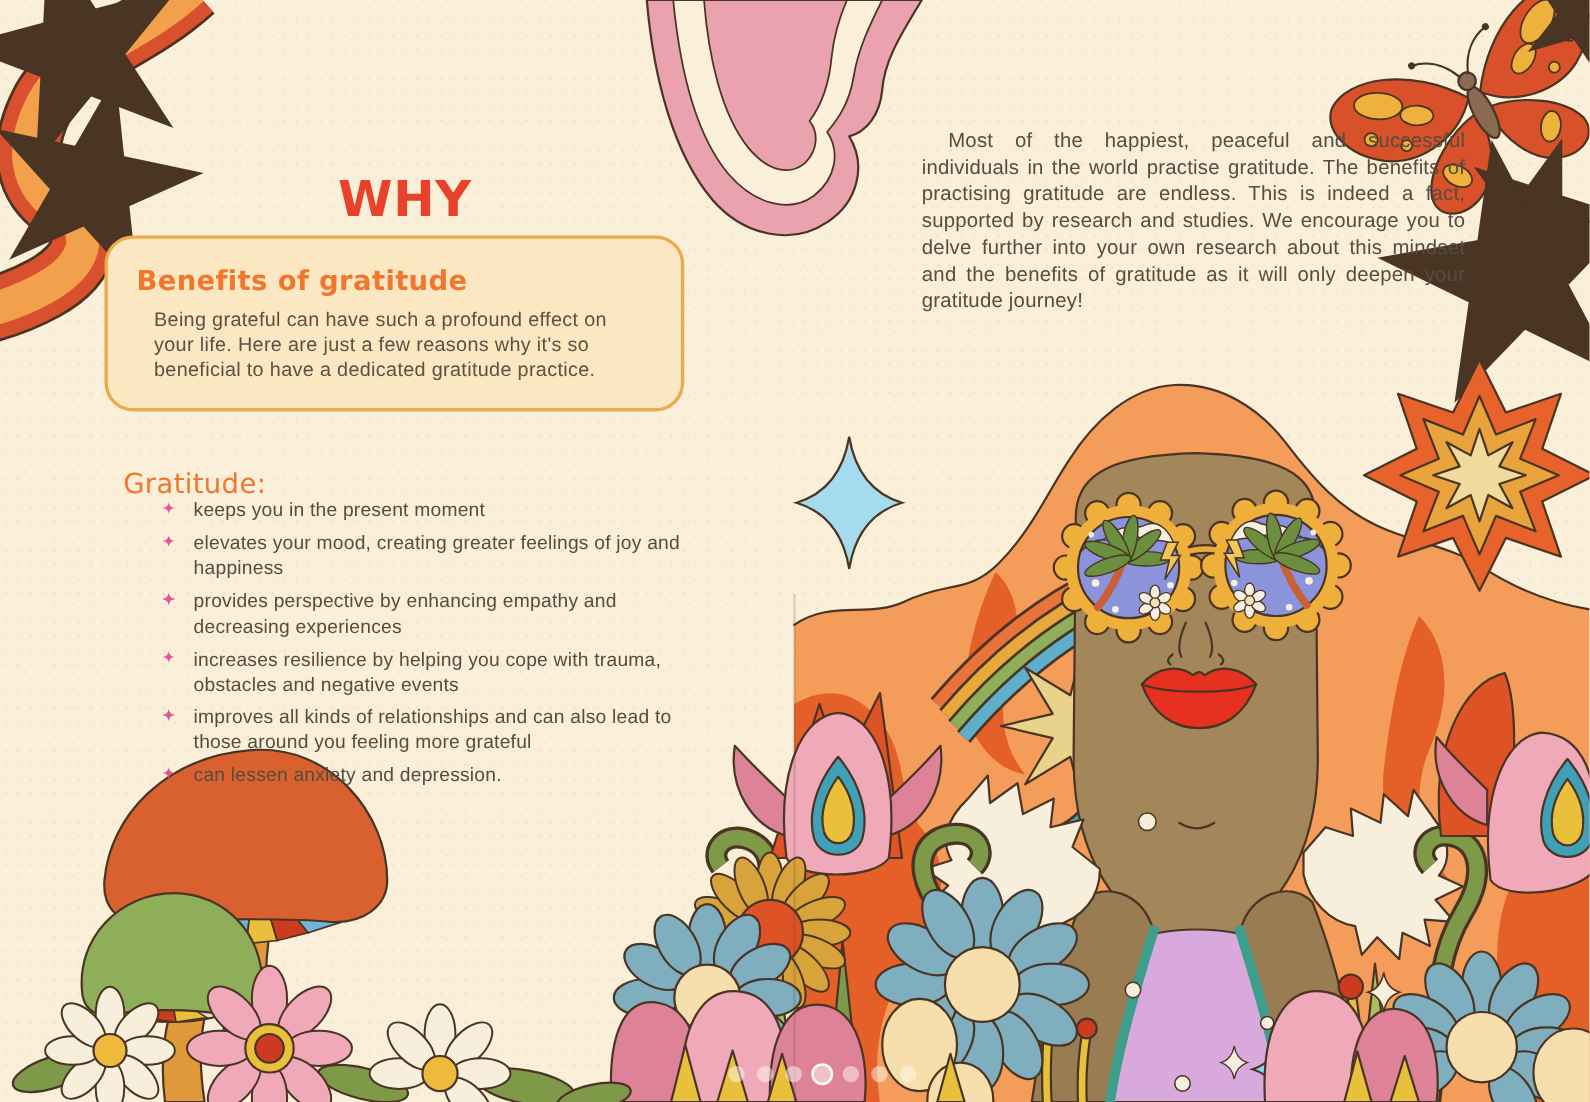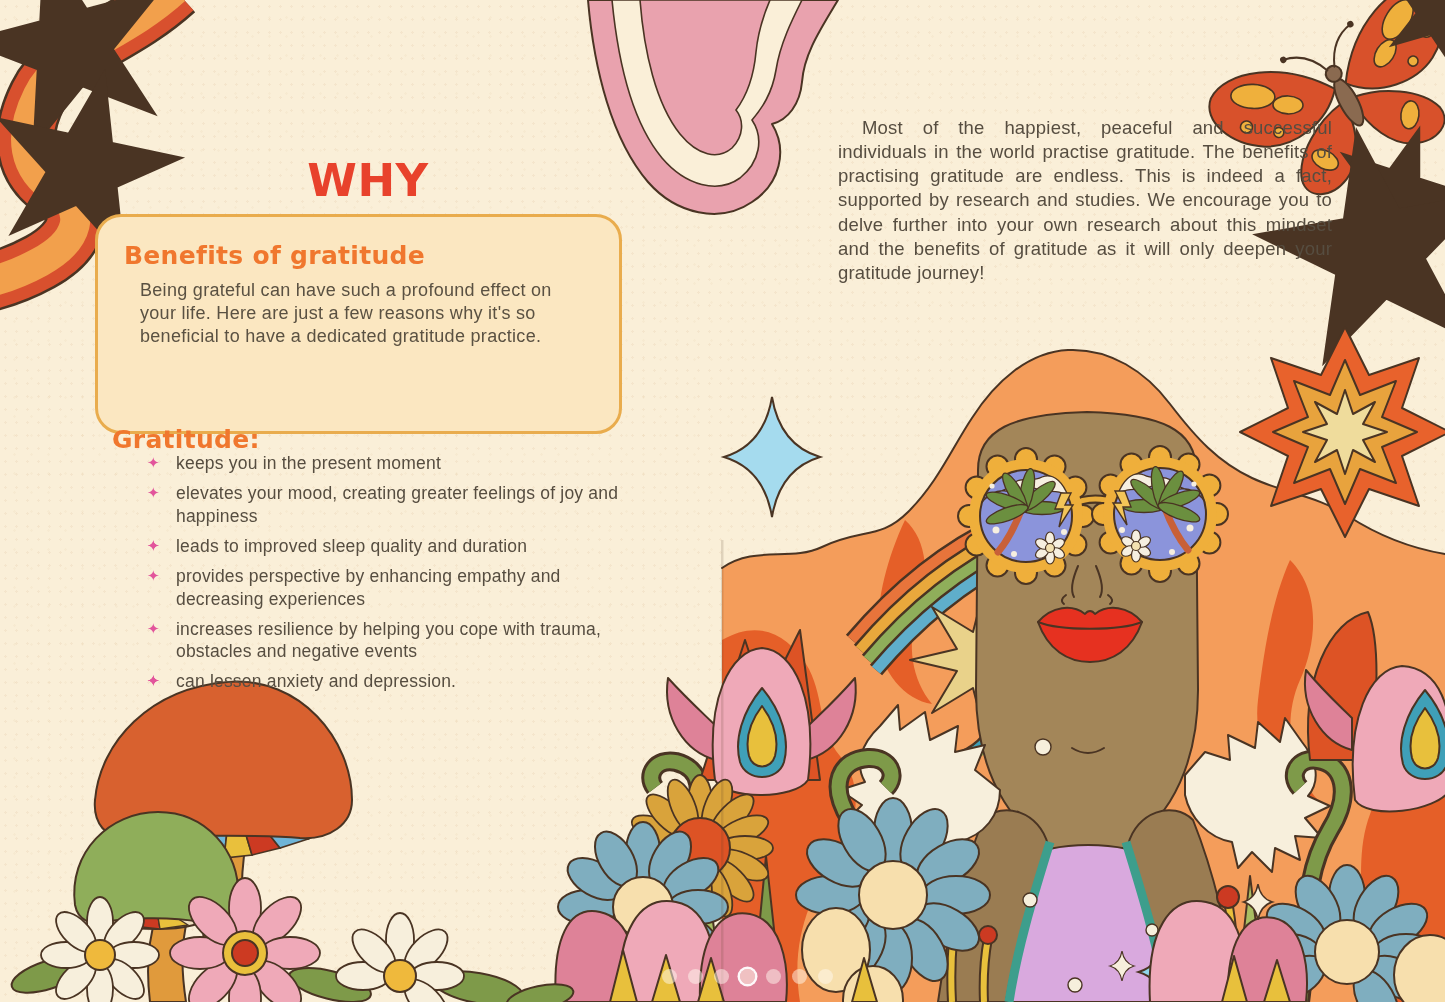--- a/index.html
+++ b/index.html
@@ -15,33 +15,33 @@
   .art{position:absolute;inset:0;z-index:1}
   .k{stroke:#4a3423;stroke-width:2;stroke-linejoin:round;stroke-linecap:round}
   .nf{fill:none}
   .txt{position:absolute;z-index:2}
   .page-title{
     left:150px;top:124px;width:436px;text-align:center;
     font-family:"DejaVu Sans",sans-serif;font-weight:900;font-size:45px;
     letter-spacing:.5px;color:#E8422C;
   }
   .benefits-box{
-    left:95px;top:214px;width:527px;height:220px;box-sizing:border-box;
+    left:95px;top:214px;width:527px;height:160px;box-sizing:border-box;
     padding:24px 26px 0 26px;border:3.5px solid #E9AC4D;border-radius:26px;
     background:#FBE7C1;
   }
   .benefits-box h2{
     margin:0;font-family:"DejaVu Sans",sans-serif;font-weight:700;
     font-size:25px;color:#F0772E;letter-spacing:.3px;
   }
   .benefits-box p{
     margin:9px 0 0 16px;font-size:18px;line-height:1.28;color:#5A5142;letter-spacing:.3px;
   }
   .list-heading{
-    left:112px;top:400px;font-family:"DejaVu Sans",sans-serif;font-weight:700;
+    left:112px;top:400px;font-family:"DejaVu Sans",sans-serif;font-weight:400;
     font-size:25px;color:#F0772E;letter-spacing:.3px;
   }
   .grat-list{left:146px;top:452px;width:484px;margin:0;padding:0;list-style:none}
   .grat-list li{
     position:relative;padding-left:30px;margin-bottom:7px;
     font-size:17.5px;line-height:1.31;color:#564D40;letter-spacing:.2px;
   }
   .grat-list .blt{position:absolute;left:1px;top:1px;font-size:15px;color:#E2549B}
   .right-col{left:838px;top:116px;width:494px;font-size:18.5px;line-height:1.305;
     color:#564D40;text-align:justify;letter-spacing:.2px}
@@ -450,25 +450,25 @@
   <h2>Benefits of gratitude</h2>
   <p>Being grateful can have such a profound effect on your life. Here are just a few reasons why it's so beneficial to have a dedicated gratitude practice.</p>
 </section>
 
 <h3 class="txt list-heading">Gratitude:</h3>
 
 <ul class="txt grat-list">
   <li><span class="blt">✦</span><span>keeps you in the present moment</span></li>
   <li><span class="blt">✦</span><span>elevates your mood, creating greater feelings of joy and happiness</span></li>
   <li><span class="blt">✦</span></li>
-  <li><span class="blt">✦</span><span>leads to improved sleep quality and duration</span></li>
+  <li><span class="blt">✦</span></li>
   <li><span class="blt">✦</span><span>provides perspective by enhancing empathy and decreasing experiences</span></li>
   <li><span class="blt">✦</span><span>increases resilience by helping you cope with trauma, obstacles and negative events</span></li>
   <li><span class="blt">✦</span></li>
-  <li><span class="blt">✦</span></li>
+  <li><span class="blt">✦</span><span>improves all kinds of relationships and can also lead to those around you feeling more grateful</span></li>
   <li><span class="blt">✦</span><span>can lessen anxiety and depression.</span></li>
 </ul>
 
 <div class="txt right-col">
   <p class="indent">Most of the happiest, peaceful and successful individuals in the world practise gratitude. The benefits of practising gratitude are endless. This is indeed a fact, supported by research and studies. We encourage you to delve further into your own research about this mindset and the benefits of gratitude as it will only deepen your gratitude journey!</p>
 </div>
 
 <nav class="pager">
   <span class="dot"></span>
   <span class="dot"></span>

